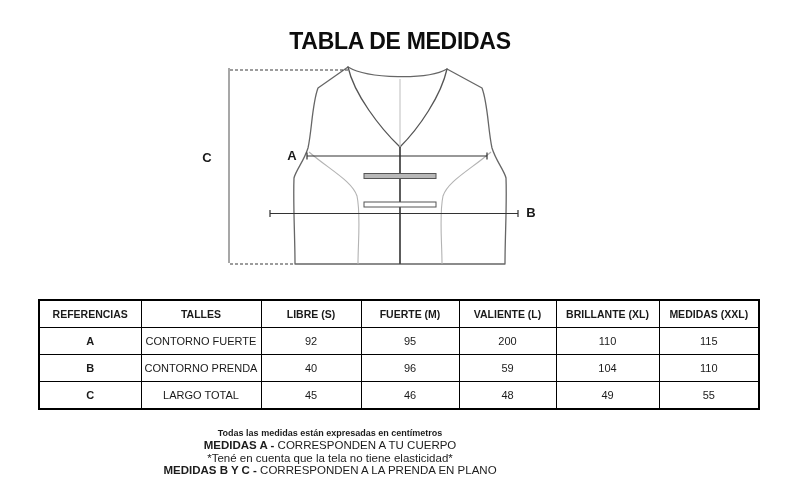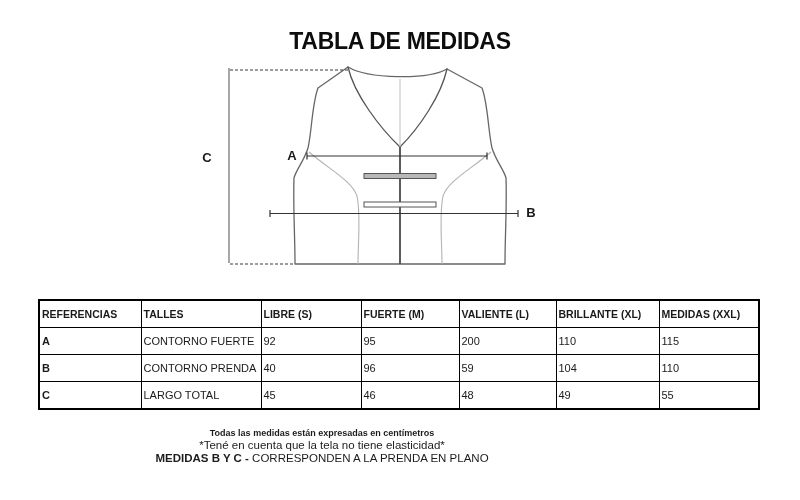--- a/index.html
+++ b/index.html
@@ -18,27 +18,27 @@
   }
   .label-a{left:284px;top:149px;}
   .label-b{left:523px;top:206px;}
   .label-c{left:199px;top:151px;}
   table.size-table{
     position:absolute;left:38px;top:299px;width:720px;
     border-collapse:collapse;table-layout:fixed;
     border:2px solid #000;
   }
   table.size-table td{
-    border:1px solid #000;height:26px;text-align:left;vertical-align:middle;
+    border:1px solid #000;height:26px;text-align:center;vertical-align:middle;
     font-size:11px;color:#1a1a1a;padding:0 2px;overflow:hidden;white-space:nowrap;
   }
   table.size-table tr.head td{font-weight:700;font-size:10.5px;}
   table.size-table td.ref{font-weight:700;}
   .footer{
-    position:absolute;top:428px;left:4px;width:636px;text-align:center;color:#1c1c1c;
+    position:absolute;top:428px;left:12px;width:636px;text-align:center;color:#1c1c1c;
   }
   .footer .small{font-size:9px;font-weight:700;line-height:11px;}
   .footer .line{font-size:11.5px;line-height:12.5px;}
   .footer .b{font-weight:700;}
 </style>
 </head>
 <body>
 
 <div class="screen">
 
@@ -128,17 +128,18 @@
         <td>46</td>
         <td>48</td>
         <td>49</td>
         <td>55</td>
       </tr>
     </tbody>
   </table>
 
   <div class="footer">
     <div class="small">Todas las medidas están expresadas en centímetros</div>
+    <div class="line"><span class="b">MEDIDAS A -</span><span> CORRESPONDEN A TU CUERPO</span></div>
     <div class="line">*Tené en cuenta que la tela no tiene elasticidad*</div>
     <div class="line"><span class="b">MEDIDAS B Y C -</span><span> CORRESPONDEN A LA PRENDA EN PLANO</span></div>
   </div>
 
 </div>
 
 </body></html>

